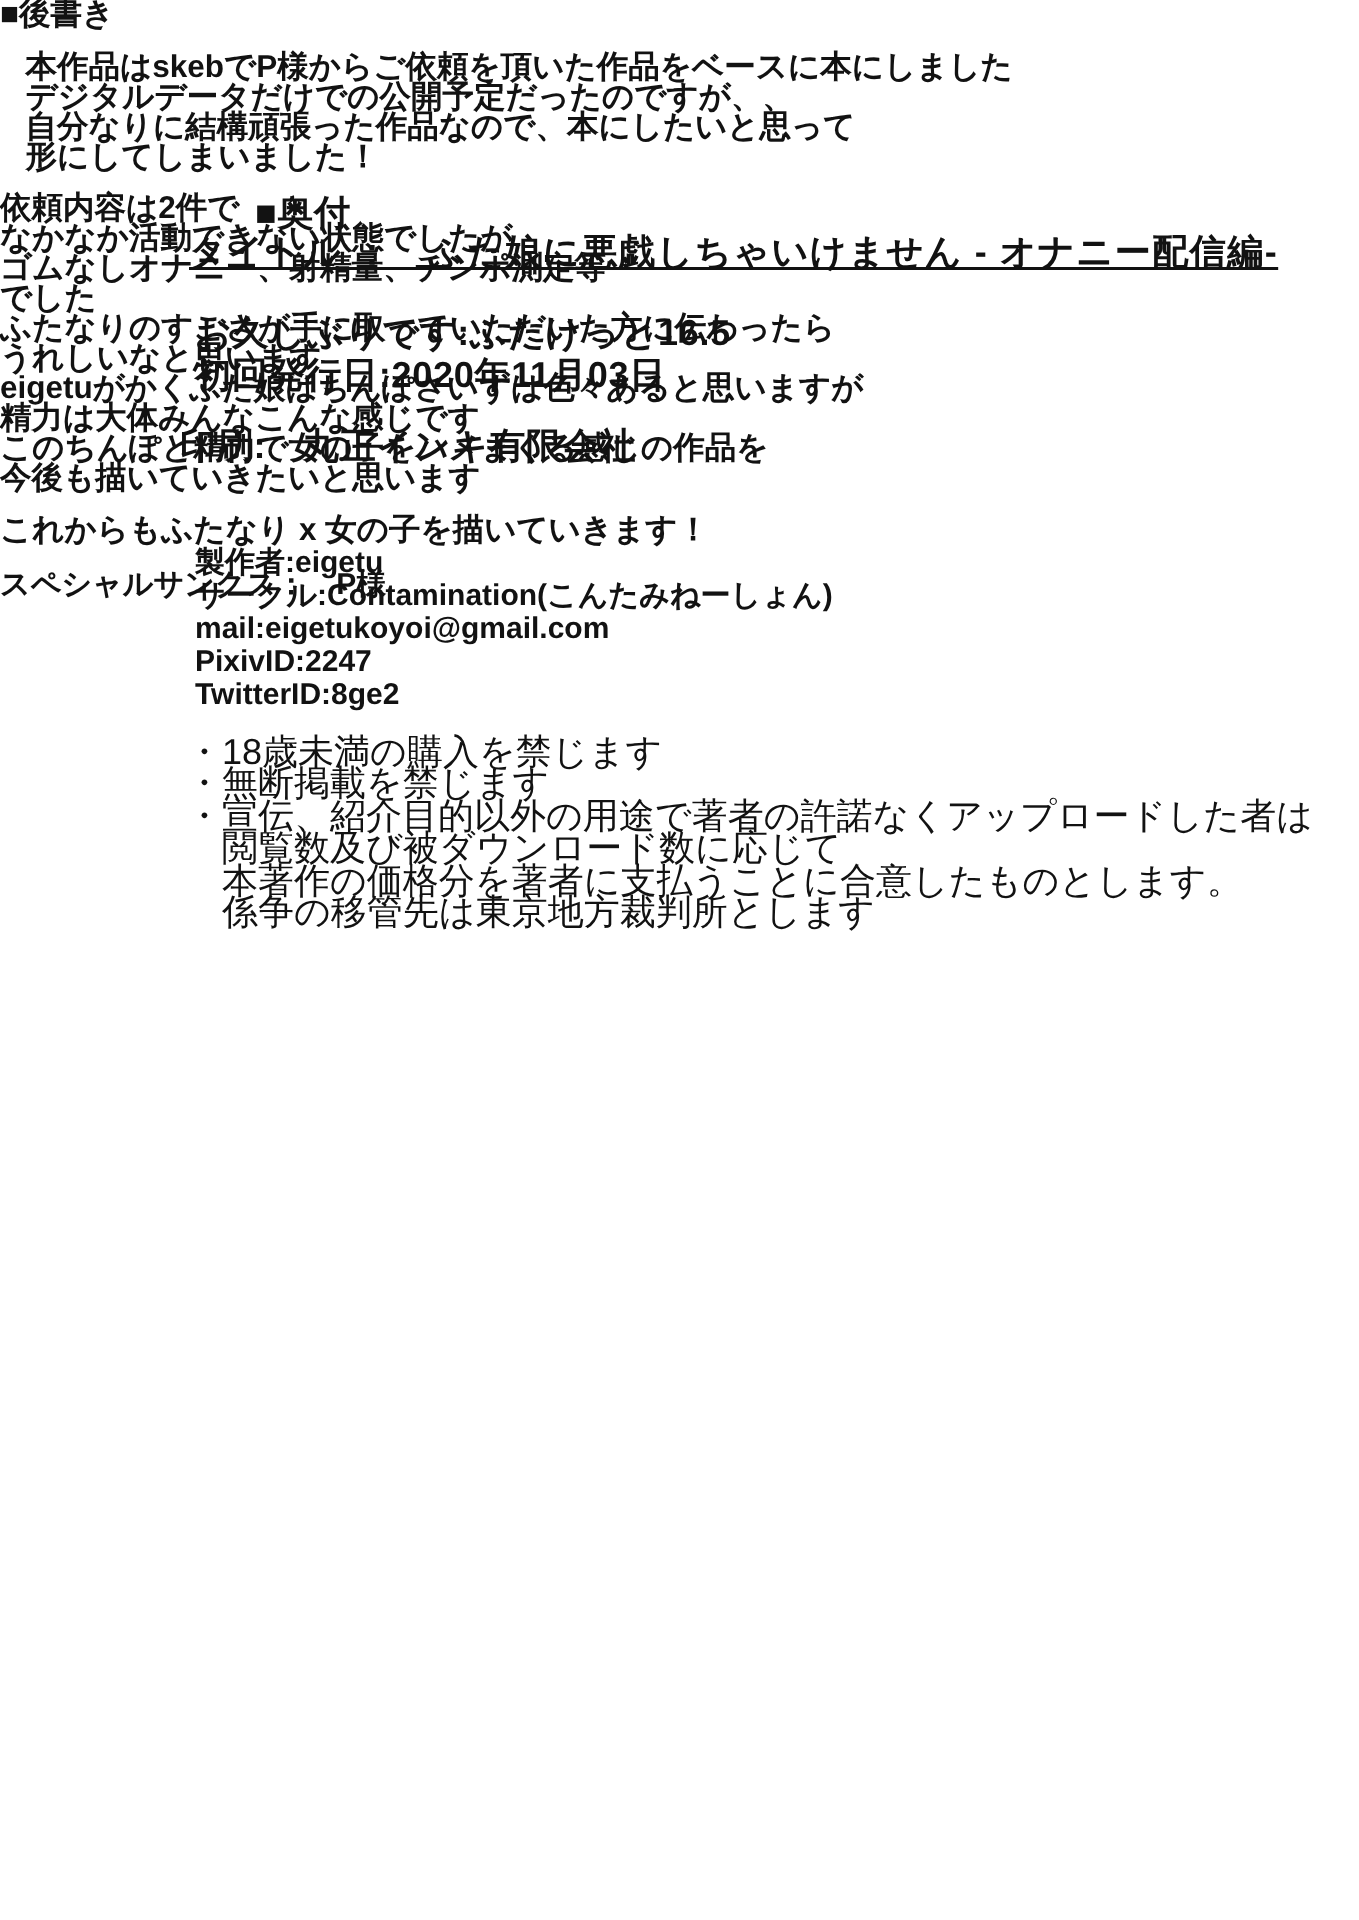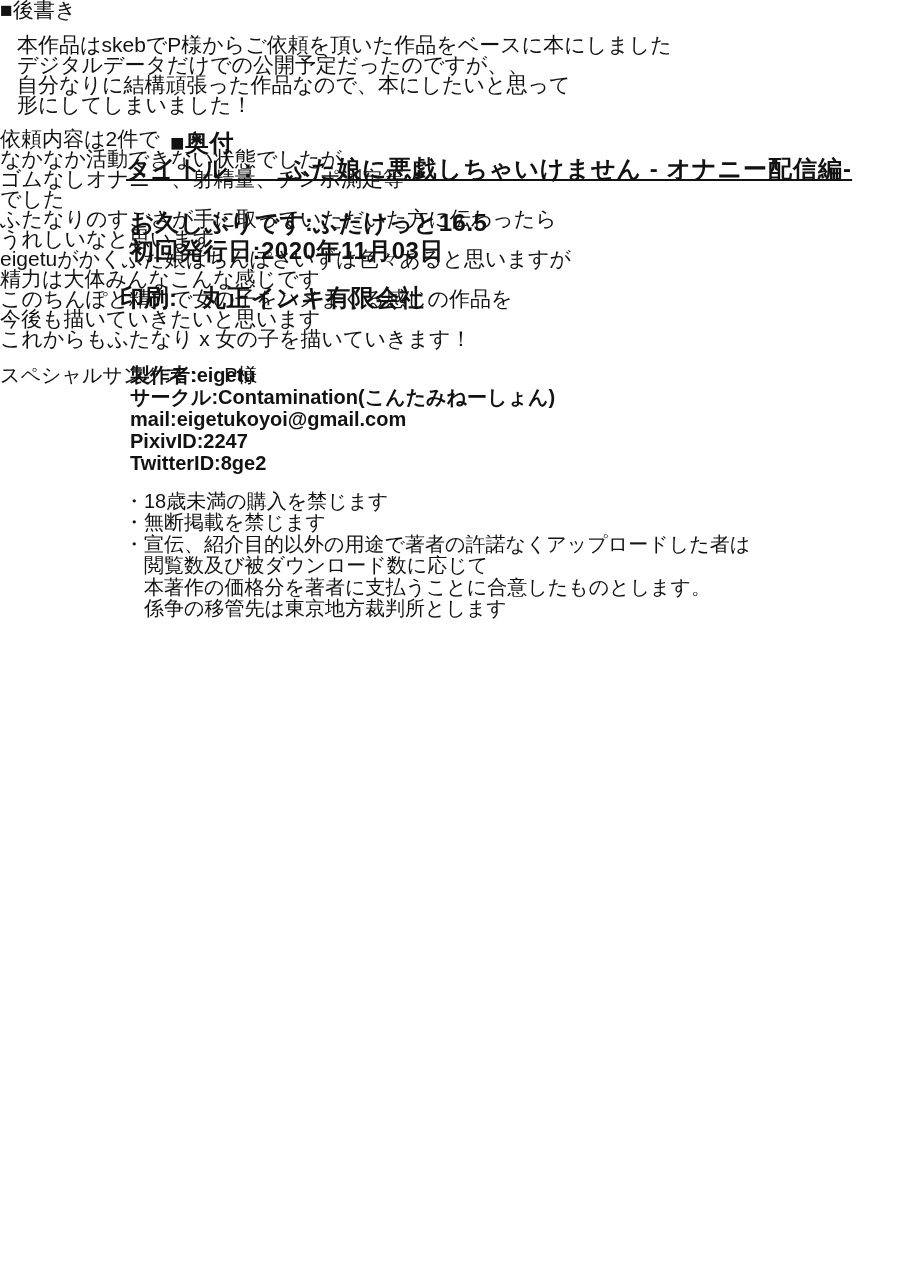--- a/index.html
+++ b/index.html
@@ -22,31 +22,31 @@
   #title-line{top:154px;left:126px;letter-spacing:1px;text-decoration:underline;}
   #event-line{top:208px;left:130px;}
   #date-line{top:236px;left:130px;}
   #print-line{top:283px;left:120px;}
   #creator-block{
     top:364px;left:130px;width:760px;
     font-size:20px;font-weight:700;line-height:22px;
   }
   #notices-block{
     top:491px;left:124px;width:770px;
-    font-size:20px;font-weight:500;line-height:21.4px;
+    font-size:24px;font-weight:500;line-height:21.4px;
   }
   #afterword{
     top:684px;left:128px;width:770px;
-    font-size:21px;font-weight:400;line-height:20px;
+    font-size:21px;font-weight:700;line-height:20px;
   }
   #afterword p{margin:0;white-space:pre-line;}
   #afterword .p2{margin-top:15px;padding-left:17px;}
   #afterword .p3{margin-top:14px;}
   #afterword .p4{}
-  #afterword .p5{}
+  #afterword .p5{margin-top:15px;}
   #afterword .thanks{margin-top:16px;font-size:20px;}
 </style>
 </head>
 <body>
 
 <div class="page">
 
   <div class="line hd" id="okuzuke-heading">■奥付</div>
 
   <div class="line hd" id="title-line">タイトル ：　ふた娘に悪戯しちゃいけません - オナニー配信編-</div>

